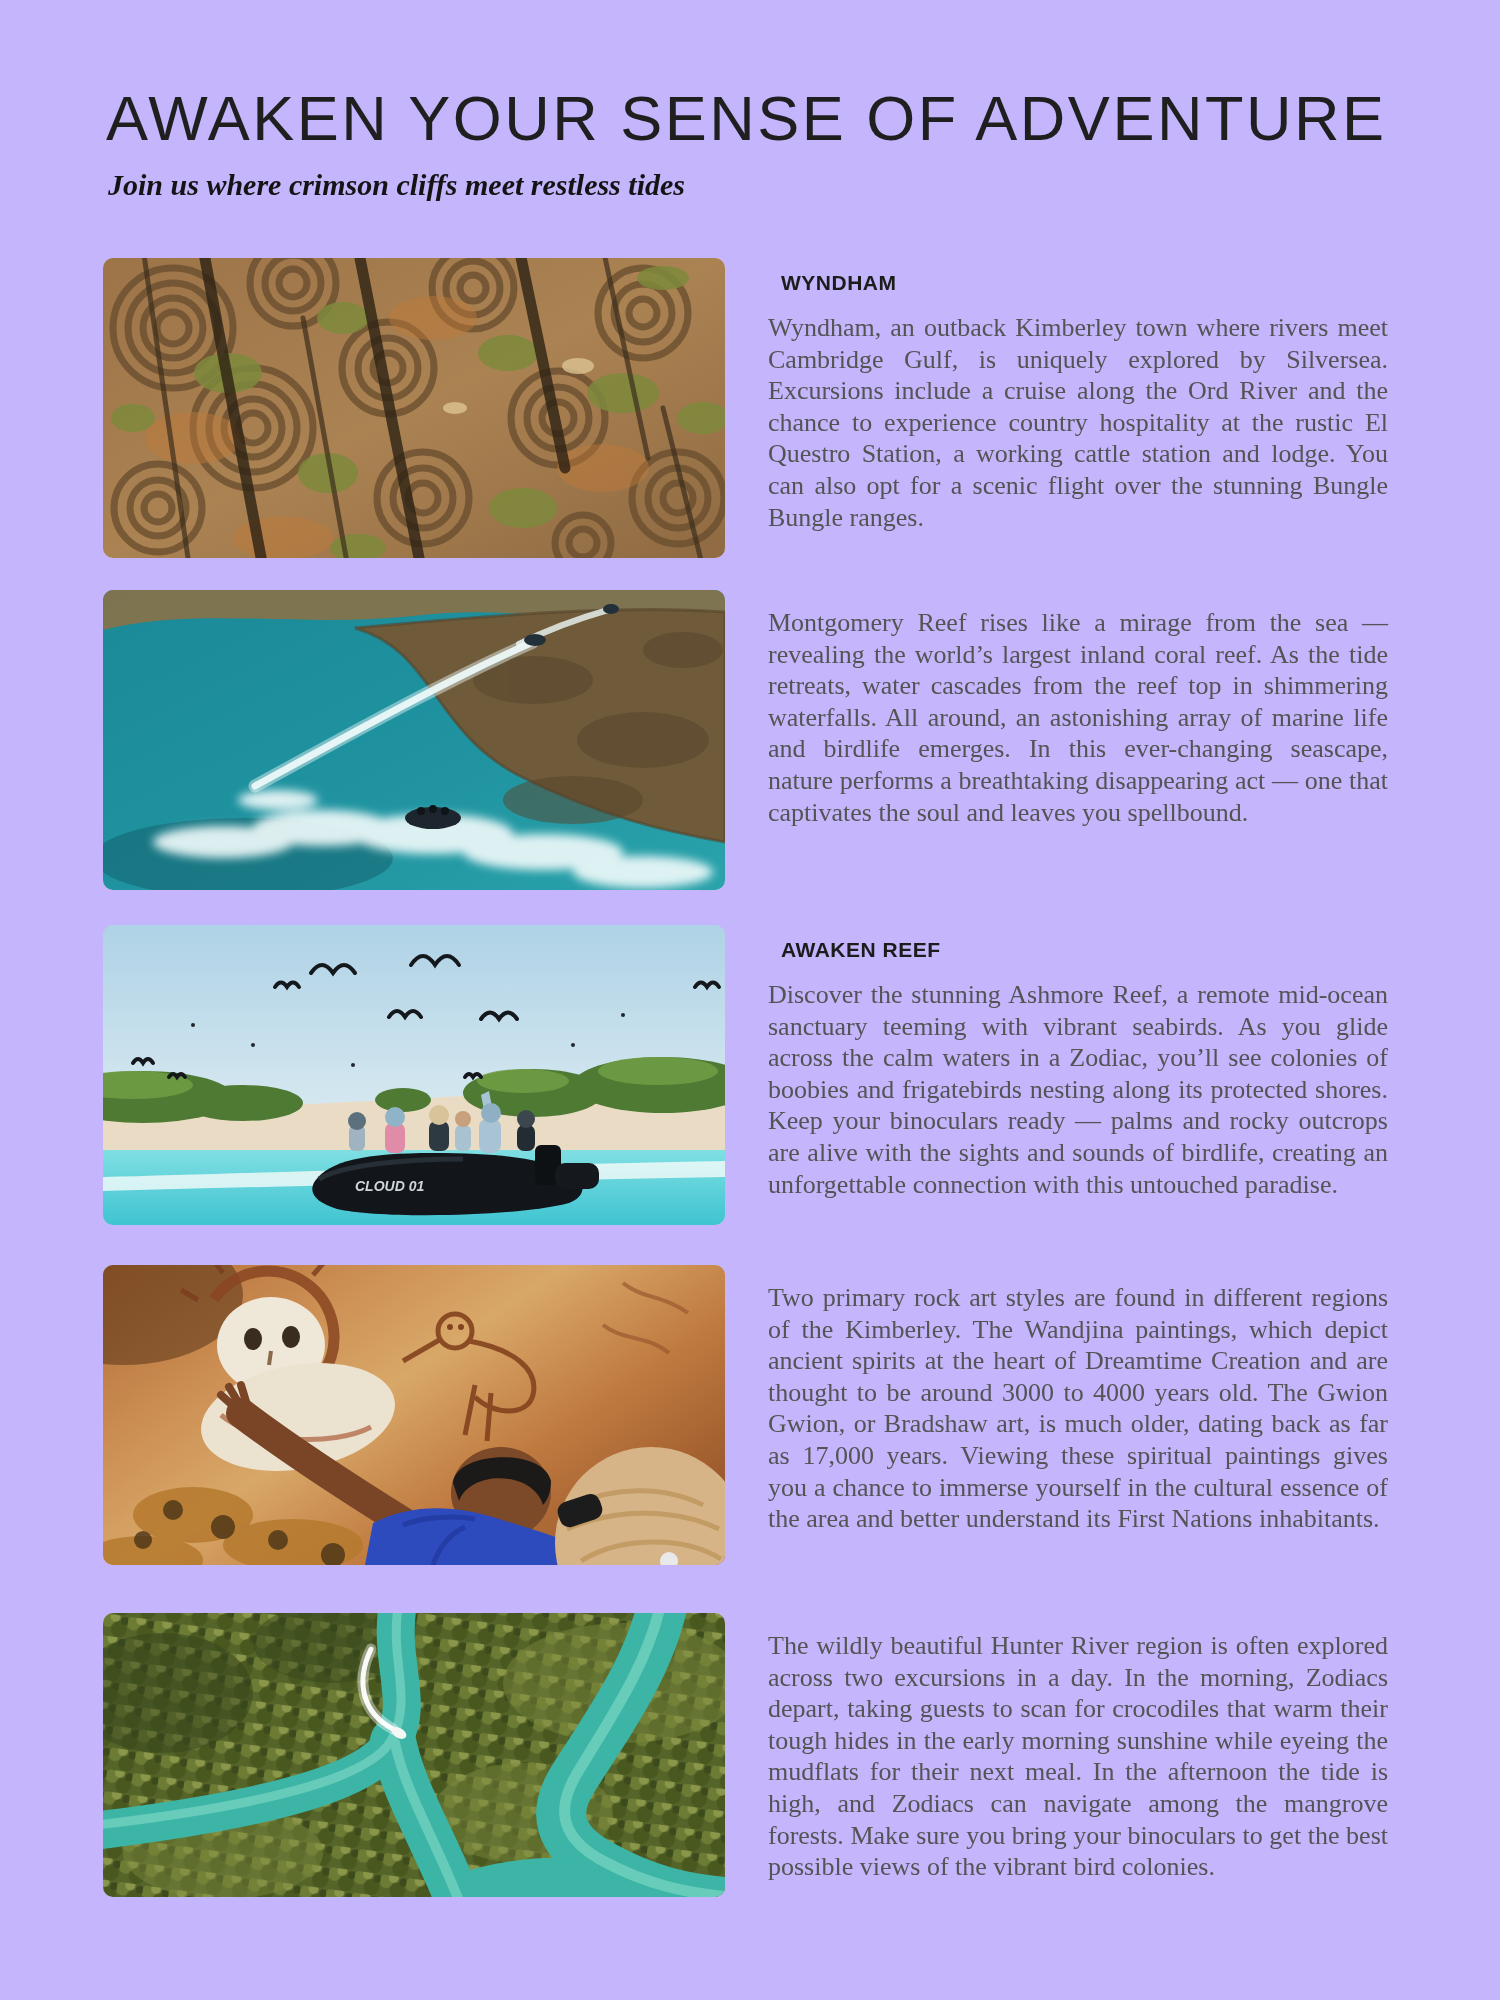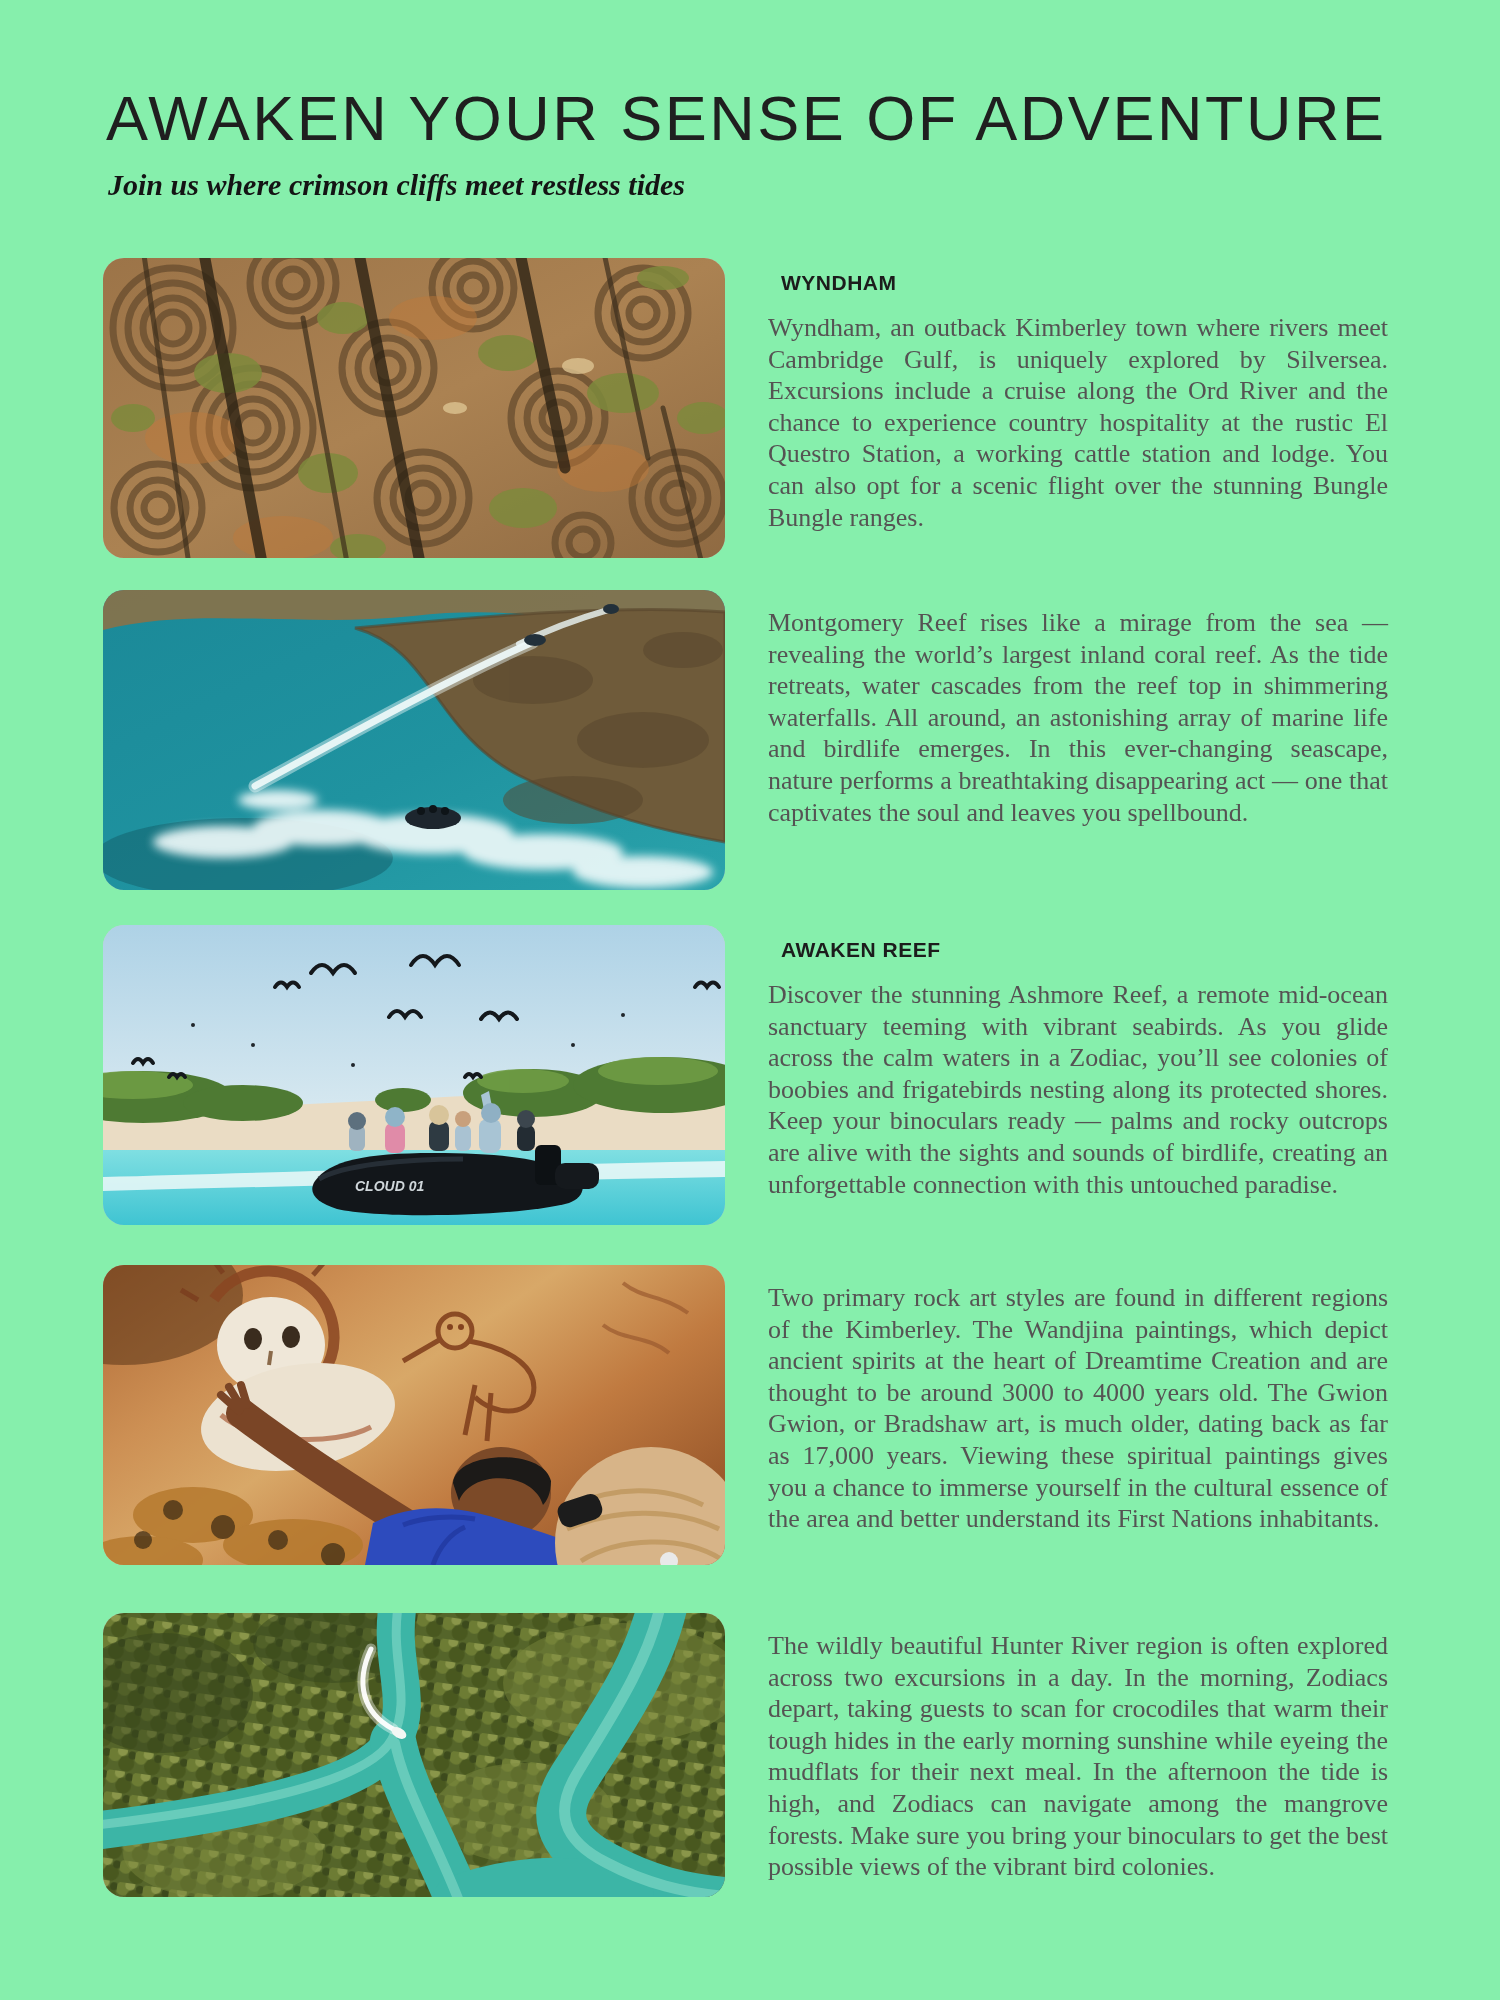--- a/index.html
+++ b/index.html
@@ -1,26 +1,26 @@
 <!DOCTYPE html>
 <html><head>
 <meta charset="utf-8">
 <style>
   html,body{margin:0;padding:0;background:#ffffff;}
-  .page{position:relative;width:1500px;height:2000px;background:#86efac;overflow:hidden;
+  .page{position:relative;width:1500px;height:2000px;background:#c4b5fd;overflow:hidden;
         font-family:"Liberation Serif",serif;}
   .title{position:absolute;left:106px;top:82px;width:1320px;
          font-family:"Liberation Sans",sans-serif;font-weight:300;
          font-size:63px;letter-spacing:2.5px;color:#1f1f1f;white-space:nowrap;}
   .subtitle{position:absolute;left:108px;top:168px;
             font-family:"Liberation Serif",serif;font-style:italic;font-weight:700;
             font-size:30px;color:#141414;text-align:center;}
   .sec{position:absolute;left:103px;width:1295px;height:310px;}
   .s0{top:258px}.s1{top:590px}.s2{top:925px}.s3{top:1265px}.s4{top:1613px}
-  .photo{position:absolute;left:0;top:0;width:622px;height:300px;border-radius:21px;
+  .photo{position:absolute;left:0;top:0;width:622px;height:300px;border-radius:10px;
          overflow:hidden;background:#ccc;}
   .s4 .photo{height:284px;}
   .photo svg{display:block;width:100%;height:100%;}
   .txt{position:absolute;left:665px;top:0;width:628px;}
   .txt h2{margin:13px;font-family:"Liberation Sans",sans-serif;font-weight:700;
           font-size:21px;letter-spacing:.5px;color:#1c1c1c;}
   .txt p{margin:17px 8px 0 0;font-family:"Liberation Serif",serif;font-size:26px;
          line-height:31.6px;color:#555353;text-align:justify;}
 </style>
 </head>

